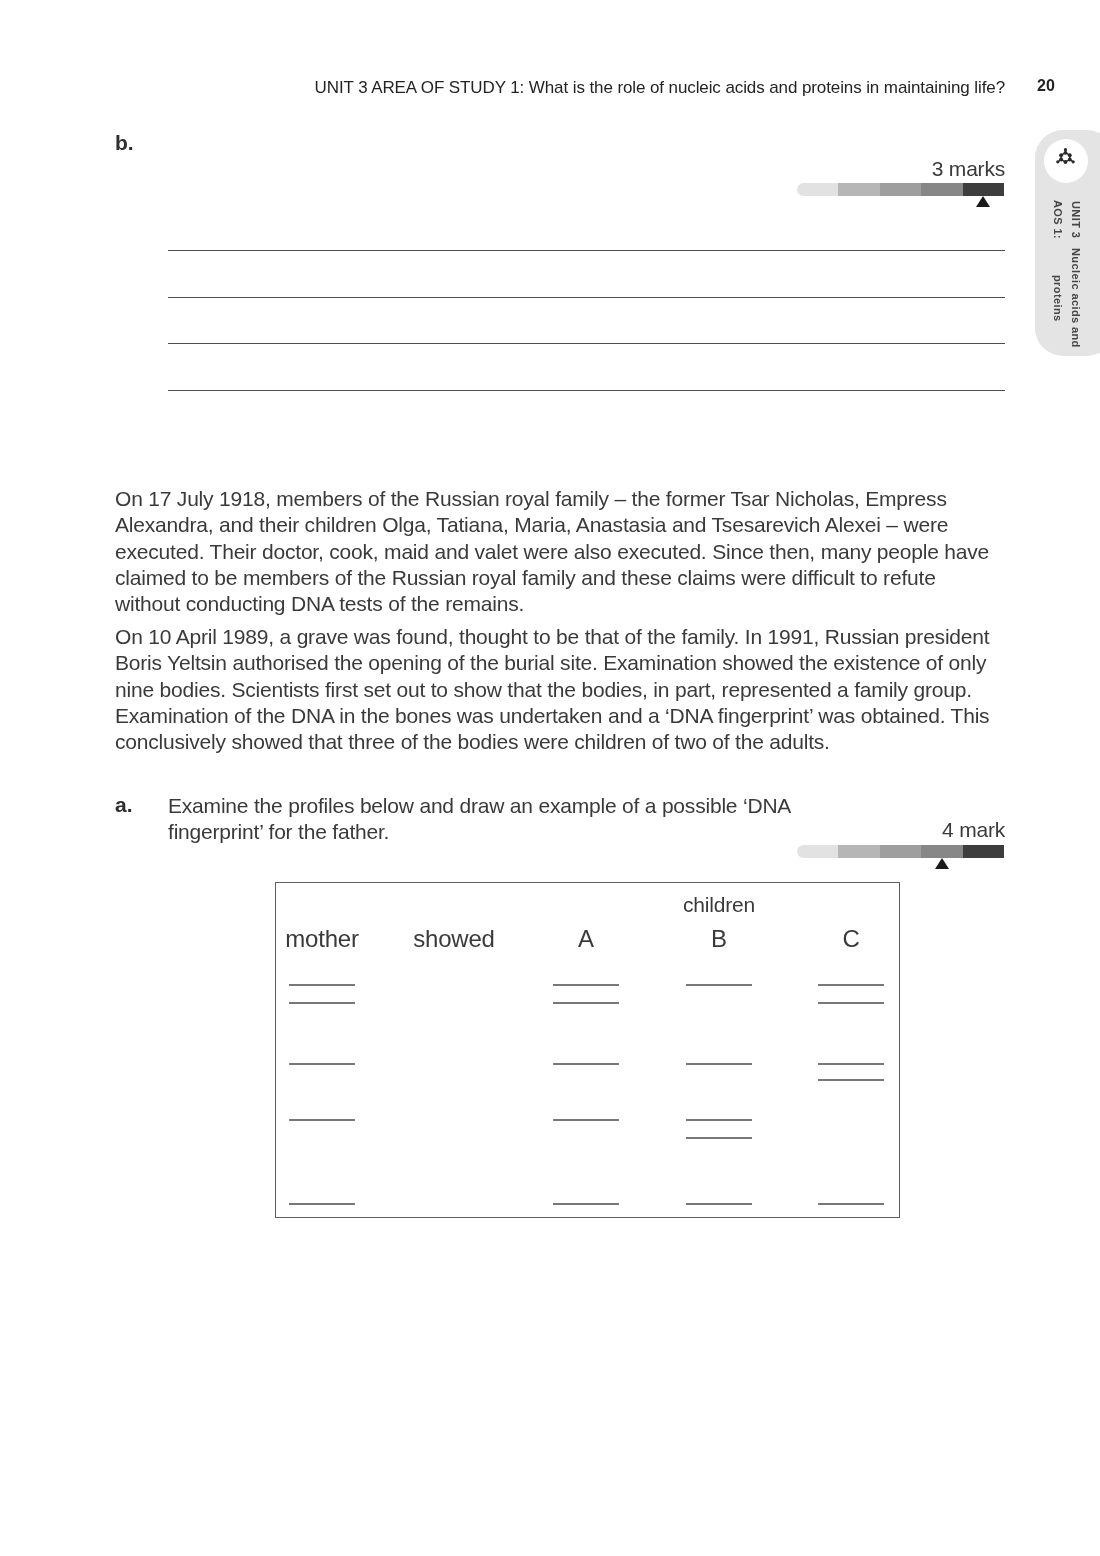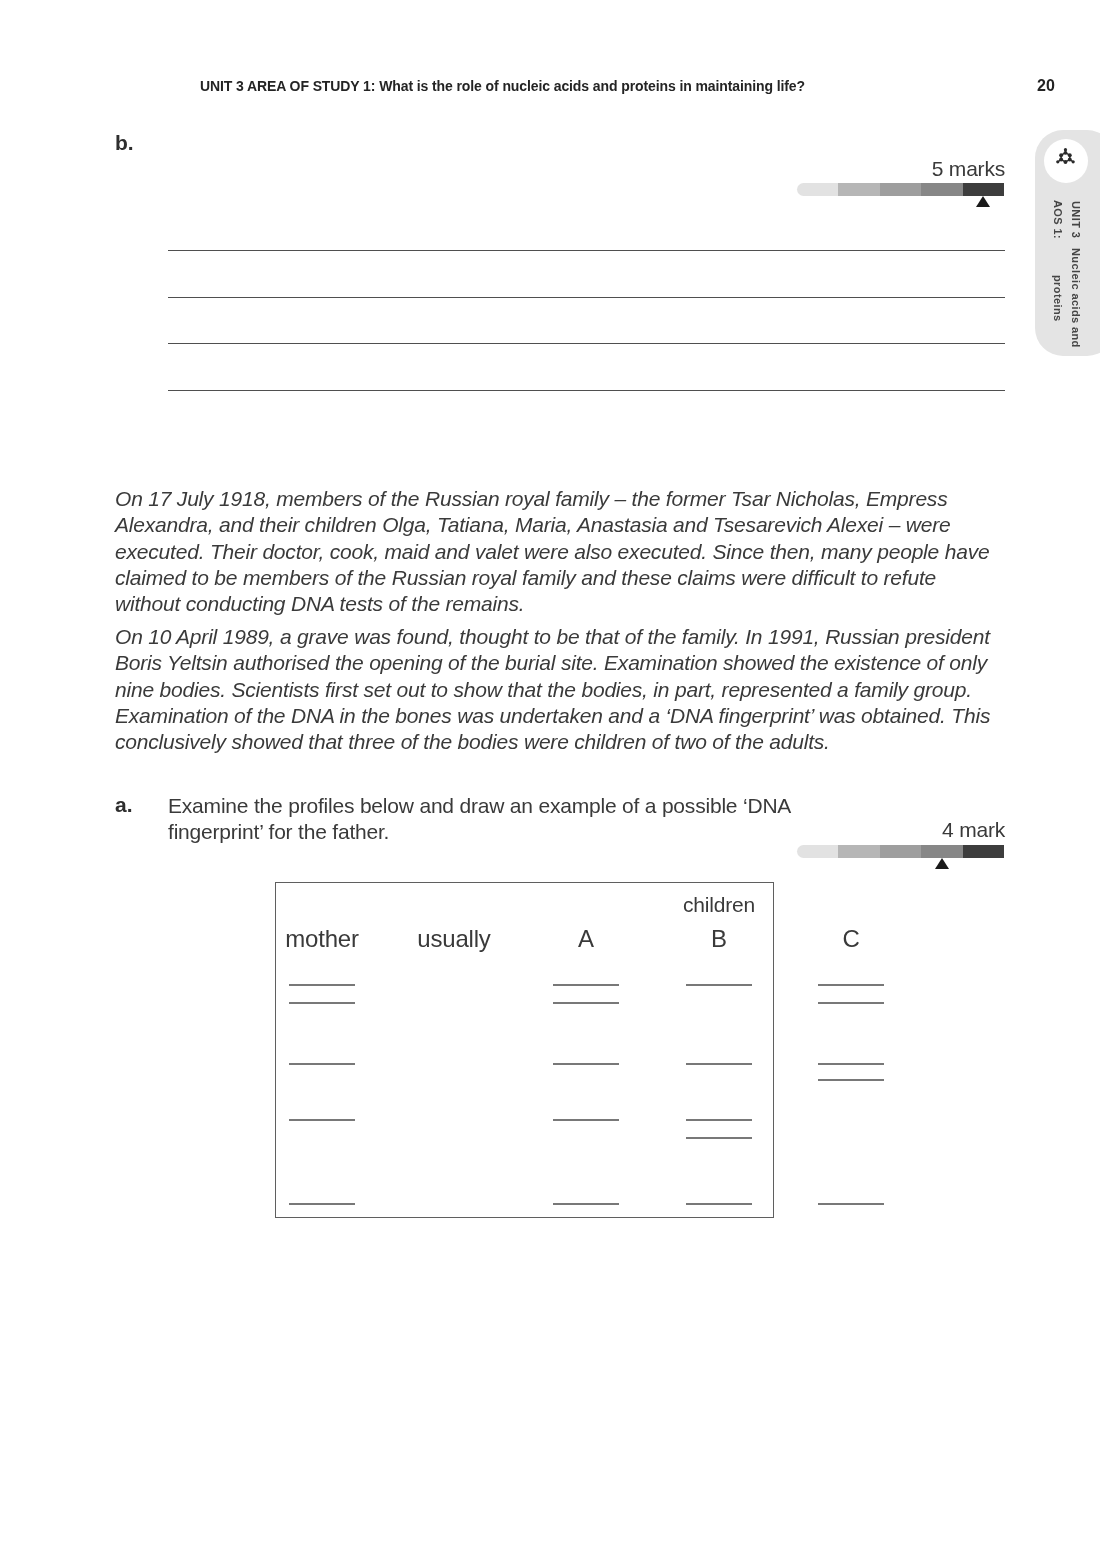--- a/index.html
+++ b/index.html
@@ -13,23 +13,23 @@
     font-family: "Liberation Sans", sans-serif;
     color: #3a3a3a;
   }
 
   
   .header-title {
     position: absolute;
     top: 78px;
     left: 0;
     right: 95px;
-    text-align: center;
-    font-size: 14px;
-    font-weight: bold;
+    text-align: right;
+    font-size: 17px;
+    font-weight: normal;
     color: #242424;
     letter-spacing: -0.1px;
   }
   .page-number {
     position: absolute;
     top: 77px;
     left: 1037px;
     font-size: 16px;
     font-weight: bold;
     color: #242424;
@@ -142,29 +142,28 @@
   }
   .q-heading .gap { display: inline-block; width: 18px; }
   .para {
     position: absolute;
     left: 115px;
     width: 890px;
     font-size: 21px;
     line-height: 26.3px;
     color: #3a3a3a;
     letter-spacing: -0.2px;
-    font-style: italic;
   }
 
   
   .profile-box {
     position: absolute;
     left: 275px;
     top: 882px;
-    width: 499px;
+    width: 625px;
     height: 336px;
     border: 1.5px solid #5f5f5f;
     background: #ffffff;
   }
   .pb-children {
     position: absolute;
     left: 443px;
     top: 10px;
     transform: translateX(-50%);
     font-size: 21px;
@@ -217,21 +216,21 @@
         </svg>
       </span>
     </div>
     <div class="tab-text">
       <div>UNIT 3 AOS 1:</div>
       <div>Nucleic acids and proteins</div>
     </div>
   </div>
 
   <span class="q-label" style="top:131px">b.</span>
-  <div class="marks" style="top:157px">5 marks</div>
+  <div class="marks" style="top:157px">3 marks</div>
   <div class="diff-bar" style="top:183px">
       <div class="diff-seg" style="background: rgb(226, 226, 226);"></div>
       <div class="diff-seg" style="background: rgb(182, 182, 182);"></div>
       <div class="diff-seg" style="background: rgb(158, 158, 158);"></div>
       <div class="diff-seg" style="background: rgb(135, 135, 135);"></div>
       <div class="diff-seg" style="background: rgb(61, 61, 61);"></div>
       <div class="diff-arrow" style="border-bottom-color: rgb(26, 26, 26); left: 179.3px;"></div>
     </div>
 
   <div>
@@ -257,21 +256,21 @@
     </div>
 
   <div class="profile-box">
     <div class="pb-children">children</div>
   <div class="pb-col-label" style="left: 46px;">mother</div>
       <div class="pb-band" style="left: 13px; top: 101px; background: rgb(120, 120, 120);"></div>
       <div class="pb-band" style="left: 13px; top: 119px; background: rgb(120, 120, 120);"></div>
       <div class="pb-band" style="left: 13px; top: 180px; background: rgb(120, 120, 120);"></div>
       <div class="pb-band" style="left: 13px; top: 236px; background: rgb(120, 120, 120);"></div>
       <div class="pb-band" style="left: 13px; top: 320px; background: rgb(120, 120, 120);"></div>
-      <div class="pb-col-label" style="left: 178px;">usually</div>
+      <div class="pb-col-label" style="left: 178px;">showed</div>
       <div class="pb-col-label" style="left: 310px;">A</div>
       <div class="pb-band" style="left: 277px; top: 101px; background: rgb(120, 120, 120);"></div>
       <div class="pb-band" style="left: 277px; top: 119px; background: rgb(120, 120, 120);"></div>
       <div class="pb-band" style="left: 277px; top: 180px; background: rgb(120, 120, 120);"></div>
       <div class="pb-band" style="left: 277px; top: 236px; background: rgb(120, 120, 120);"></div>
       <div class="pb-band" style="left: 277px; top: 320px; background: rgb(120, 120, 120);"></div>
       <div class="pb-col-label" style="left: 443px;">B</div>
       <div class="pb-band" style="left: 410px; top: 101px; background: rgb(120, 120, 120);"></div>
       <div class="pb-band" style="left: 410px; top: 180px; background: rgb(120, 120, 120);"></div>
       <div class="pb-band" style="left: 410px; top: 236px; background: rgb(120, 120, 120);"></div>

